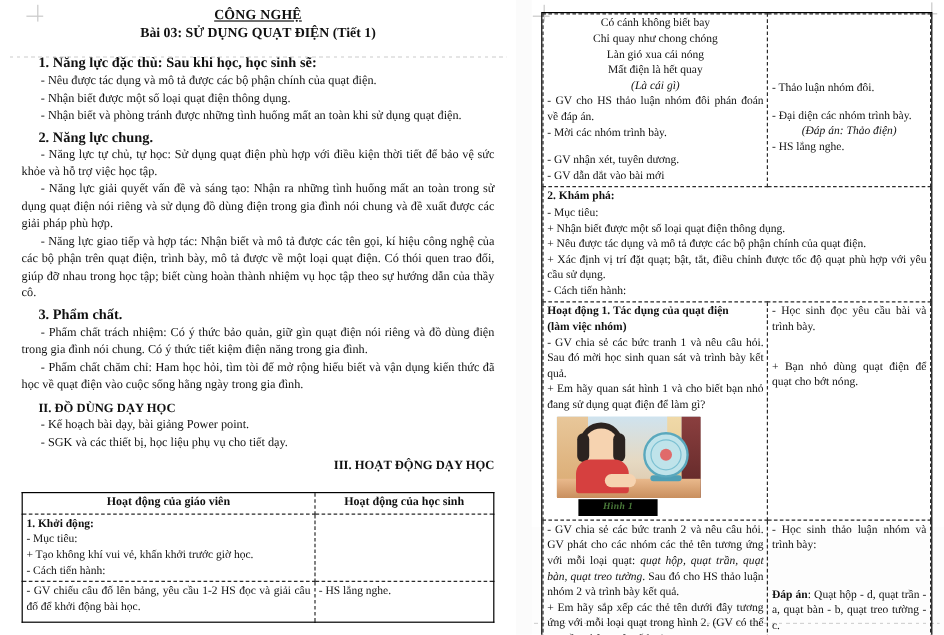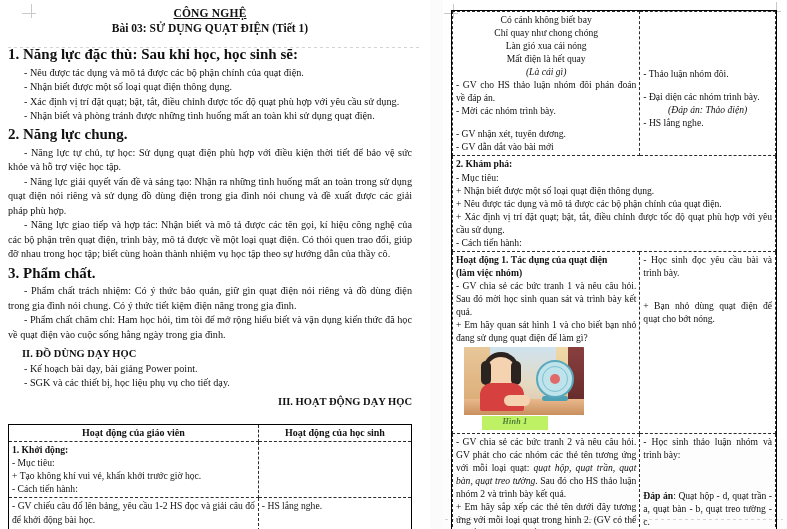--- a/index.html
+++ b/index.html
@@ -23,21 +23,21 @@
   }
   
   .page {
     position: relative;
     background: #ffffff;
     box-sizing: border-box;
   }
   .page-left {
     width: 430px;
     height: 529px;
-    padding: 6px 18px 0 8px;
+    padding: 6px 18px 0 18px;
   }
   .page-gap {
     width: 13px;
     height: 529px;
     background: #fbfbfb;
   }
   .page-right {
     width: 344px;
     height: 439px;
     padding: 0;
@@ -85,22 +85,23 @@
   }
   .sec-head {
     font-weight: bold;
     font-size: 10.5px;
     line-height: 1.45;
     margin-top: 4px;
   }
   .sec-head.ul { text-decoration: underline; }
   .sub-head {
     font-weight: bold;
-    font-size: 15px;
+    font-size: 12px;
     line-height: 1.5;
+    margin-left: 14px;
   }
   .para {
     font-size: 10.2px;
     line-height: 1.42;
     text-align: justify;
     text-indent: 16px;
     margin: 0;
   }
 
   
@@ -185,21 +186,21 @@
             border-radius:50%; background:#bfe3ea; border:2px solid #5aa8bd;
             box-sizing:border-box; }
   .fan-hub   { position:absolute; left:86px; top:27px; width:10px; height:10px;
             border-radius:50%; background:#e06a6a; }
   .fan-ring  { position:absolute; left:78px; top:19px; width:26px; height:26px;
             border-radius:50%; border:1px solid #7cc0d2; box-sizing:border-box; }
   .fig-cap {
     margin-top: 1px;
     width: 66px;
     margin-left: 18px;
-    background: #bef264;
+    background: #000000;
     color: #4a7a3a;
     font-style: italic;
     font-weight: bold;
     font-size: 8px;
     text-align: center;
     padding: 1px 0 2px 0;
     letter-spacing: .3px;
   }
 </style>
 </head>
@@ -211,21 +212,20 @@
     <div class="cropmark cm-tl"></div>
     <div class="dotrule" style="top:47px;"></div>
 
     <div class="t-center doc-title">CÔNG NGHỆ</div>
     <div class="t-center doc-subtitle">Bài 03: SỬ DỤNG QUẠT ĐIỆN (Tiết 1)</div>
 
 
     <div class="sub-head">1. Năng lực đặc thù: Sau khi học, học sinh sẽ:</div>
     <p class="para">- Nêu được tác dụng và mô tả được các bộ phận chính của quạt điện.</p>
     <p class="para">- Nhận biết được một số loại quạt điện thông dụng.</p>
-    <p class="para">- Xác định vị trí đặt quạt; bật, tắt, điều chỉnh được tốc độ quạt phù hợp với yêu cầu sử dụng.</p>
     <p class="para">- Nhận biết và phòng tránh được những tình huống mất an toàn khi sử dụng quạt điện.</p>
 
     <div class="sub-head">2. Năng lực chung.</div>
     <p class="para">- Năng lực tự chủ, tự học: Sử dụng quạt điện phù hợp với điều kiện thời tiết để bảo vệ sức khỏe và hỗ trợ việc học tập.</p>
     <p class="para">- Năng lực giải quyết vấn đề và sáng tạo: Nhận ra những tình huống mất an toàn trong sử dụng quạt điện nói riêng và sử dụng đồ dùng điện trong gia đình nói chung và đề xuất được các giải pháp phù hợp.</p>
     <p class="para">- Năng lực giao tiếp và hợp tác: Nhận biết và mô tả được các tên gọi, kí hiệu công nghệ của các bộ phận trên quạt điện, trình bày, mô tả được về một loại quạt điện. Có thói quen trao đổi, giúp đỡ nhau trong học tập; biết cùng hoàn thành nhiệm vụ học tập theo sự hướng dẫn của thầy cô.</p>
 
     <div class="sub-head">3. Phẩm chất.</div>
     <p class="para">- Phẩm chất trách nhiệm: Có ý thức bảo quản, giữ gìn quạt điện nói riêng và đồ dùng điện trong gia đình nói chung. Có ý thức tiết kiệm điện năng trong gia đình.</p>
     <p class="para">- Phẩm chất chăm chỉ: Ham học hỏi, tìm tòi để mở rộng hiểu biết và vận dụng kiến thức đã học về quạt điện vào cuộc sống hằng ngày trong gia đình.</p>

